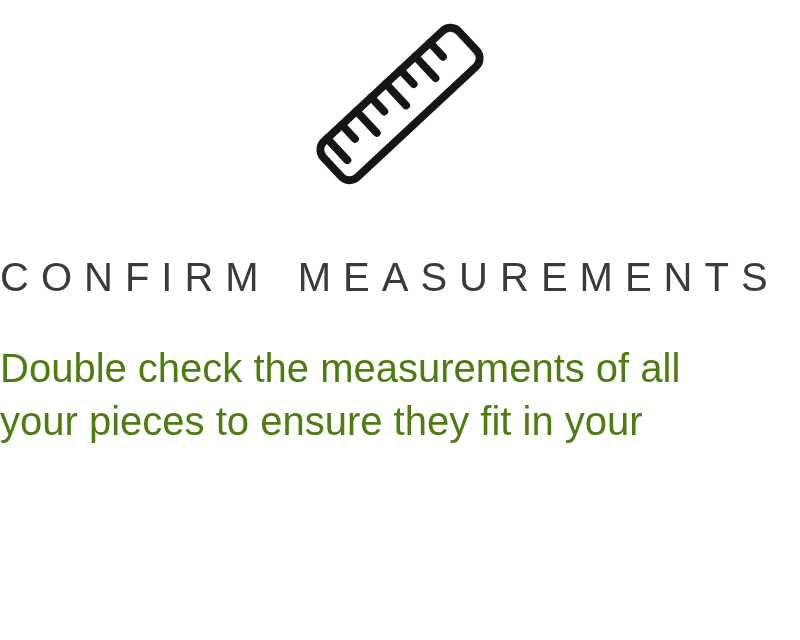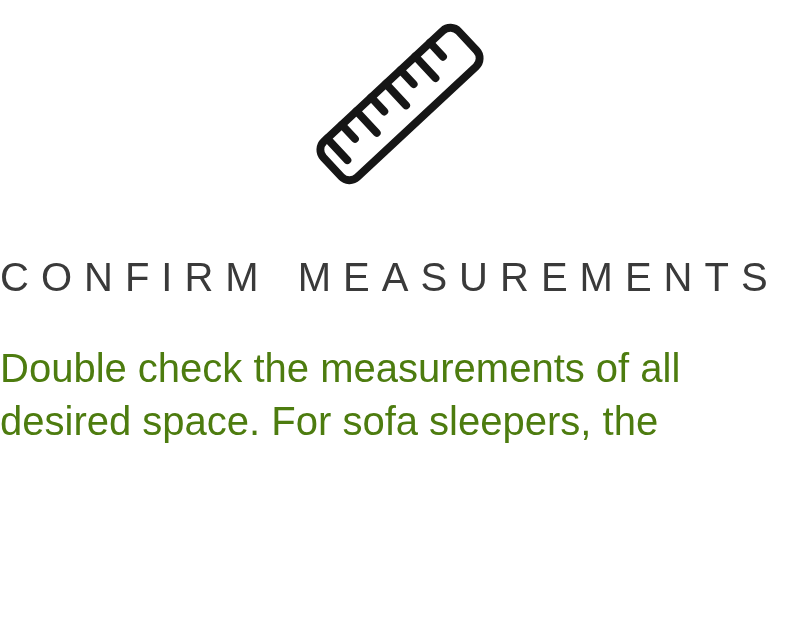--- a/index.html
+++ b/index.html
@@ -72,16 +72,16 @@
           <line x1="183" y1="82" x2="183" y2="104"></line>
         </g>
       </g>
     </svg>
   </div>
 
   <h1 class="panel-title">CONFIRM MEASUREMENTS</h1>
 
   <div class="panel-description">
     <div class="description-line">Double check the measurements of all</div>
-    <div class="description-line">desired space. For sofa sleepers, the</div>
+    <div class="description-line">your pieces to ensure they fit in your</div>
   </div>
 
 </div>
 
 </body></html>

